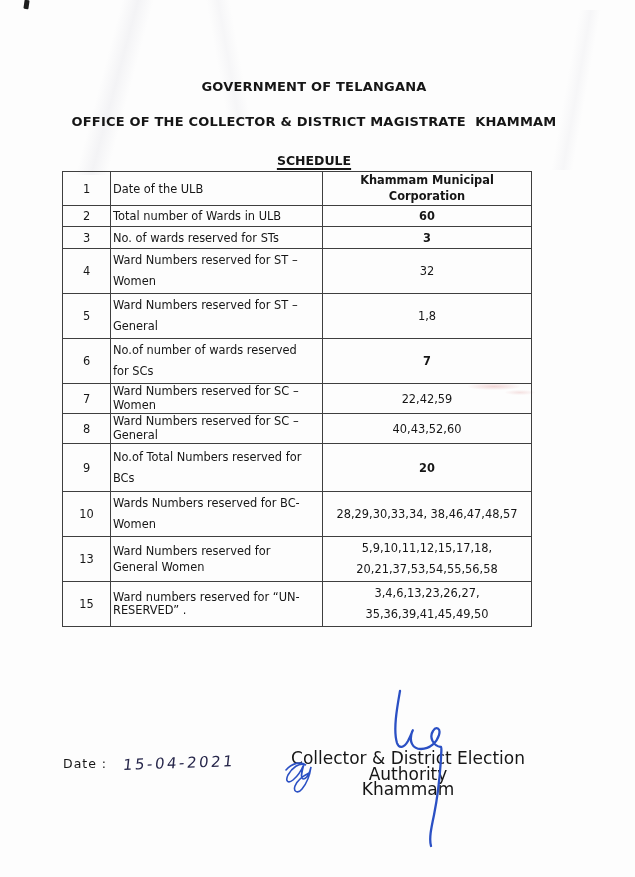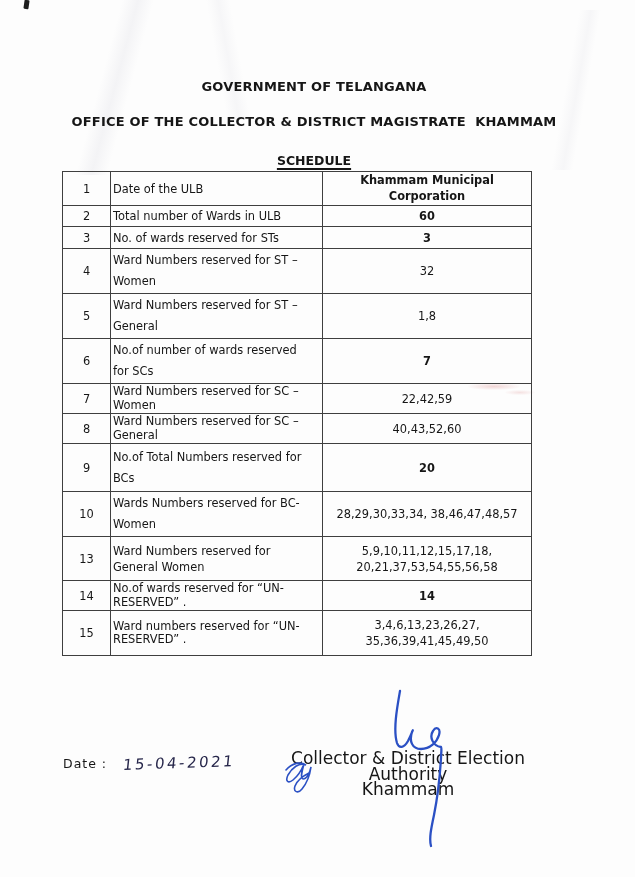--- a/index.html
+++ b/index.html
@@ -29,21 +29,21 @@
   table.sched{position:absolute;left:62px;top:171px;width:469px;border-collapse:collapse;table-layout:fixed;}
   table.sched col.c1{width:48px;} table.sched col.c2{width:212px;} table.sched col.c3{width:209px;}
   table.sched td{border:1.5px solid #3f3f3f;font-size:11.4px;vertical-align:middle;padding:1px 2px;}
   td.sn{text-align:center;}
   td.lbl{padding-left:8px;padding-right:4px;white-space:pre-line;line-height:14px;}
   td.val{text-align:center;white-space:pre-line;line-height:14px;}
   td.val.bold{font-weight:bold;}
   tr.lh-loose td.lbl{line-height:21px;}
   tr.lh-mid td.lbl{line-height:16px;}
   tr.lh-tight td.lbl{line-height:13.5px;}
-  tr.val-2loose td.val{line-height:16px;}
+  tr.val-2loose td.val{line-height:21px;}
   tr.val-2tight td.val{line-height:15.5px;}
   tr.r1 td{height:30px;} tr.r2 td{height:18px;} tr.r3 td{height:19px;}
   tr.r4 td{height:40px;} tr.r5 td{height:39px;} tr.r6 td{height:39px;}
   tr.r7 td{height:24px;} tr.r8 td{height:25px;} tr.r9 td{height:45px;}
   tr.r10 td{height:41px;} tr.r11 td{height:25px;} tr.r12 td{height:40px;}
   tr.r13 td{height:41px;} tr.r14 td{height:25px;} tr.r15 td{height:42px;}
 
   
   .date-row{position:absolute;left:63px;top:754px;font-size:12.5px;}
   .date-label{display:inline-block;letter-spacing:1px;}
@@ -134,26 +134,20 @@
 Women</td>
       <td class="val">28,29,30,33,34, 38,46,47,48,57</td>
     </tr>
     <tr class="r13 lh-mid val-2loose">
       <td class="sn">13</td>
       <td class="lbl">Ward Numbers reserved for
 General Women</td>
       <td class="val">5,9,10,11,12,15,17,18,
 20,21,37,53,54,55,56,58</td>
     </tr>
-    <tr class="r14 lh-tight">
-      <td class="sn">14</td>
-      <td class="lbl">No.of wards reserved for “UN-
-RESERVED” .</td>
-      <td class="val bold">14</td>
-    </tr>
     <tr class="r15 lh-tight val-2loose">
       <td class="sn">15</td>
       <td class="lbl">Ward numbers reserved for “UN-
 RESERVED” .</td>
       <td class="val">3,4,6,13,23,26,27,
 35,36,39,41,45,49,50</td>
     </tr>
   </tbody>
 </table>
 

